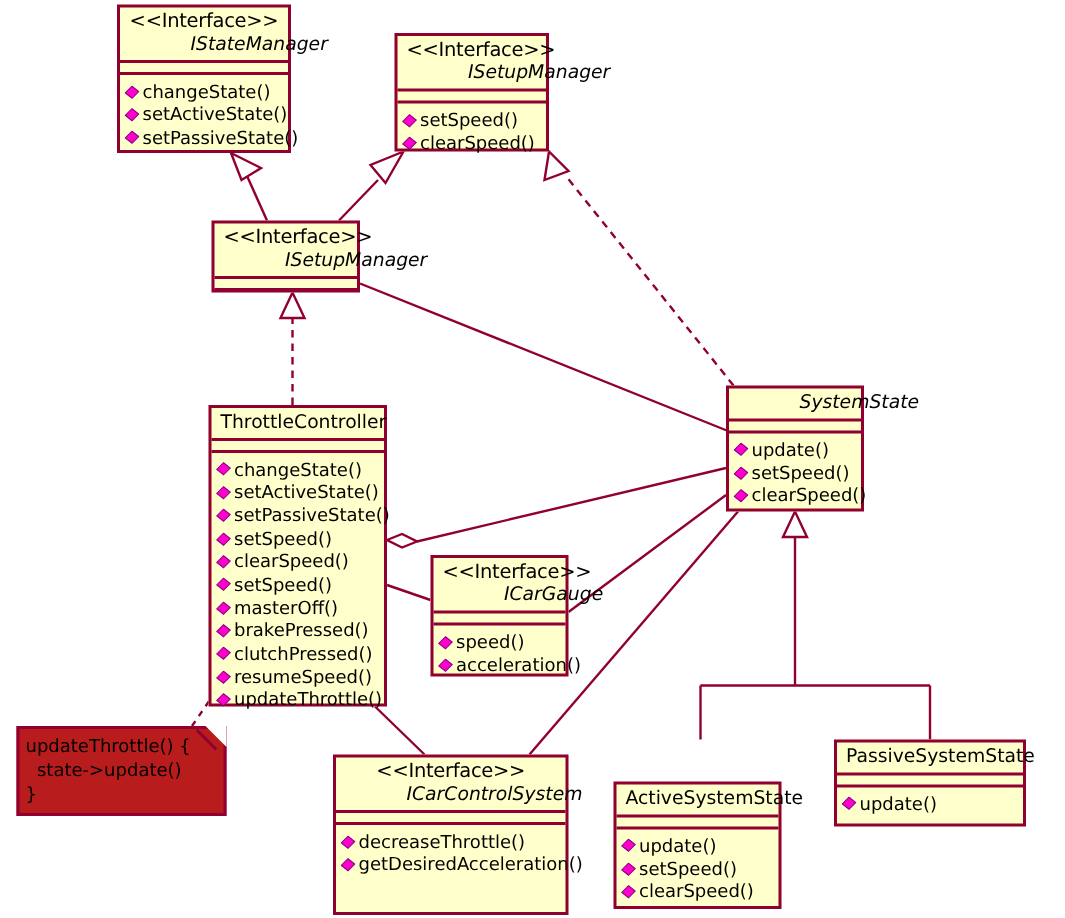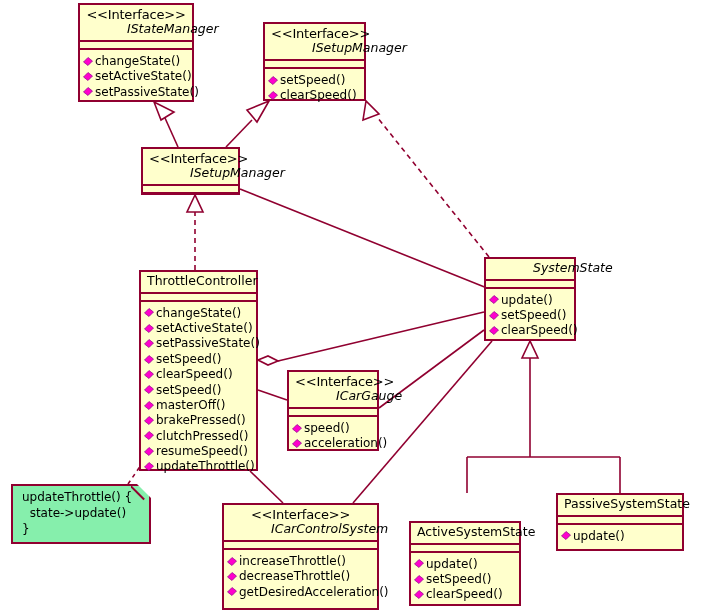--- a/index.html
+++ b/index.html
@@ -74,27 +74,27 @@
     position: relative;
     top: 0px;
   }
   .op-icon svg { display: block; }
   .op-label { }
 
   
   .uml-note {
     position: absolute;
     box-sizing: border-box;
-    background: #86efac;
+    background: #b91c1c;
     border: 2px solid #900030;
     z-index: 5;
     font-size: 12px;
     color: #000000;
     line-height: 1.35;
-    padding: 3px 9px;
+    padding: 3px 4px;
     white-space: pre;
     border-top-right-radius: 0;
   }
   .note-fold {
     position: absolute;
     right: -2px;
     top: -2px;
     width: 0;
     height: 0;
     border-left: 14px solid transparent;
@@ -428,28 +428,20 @@
         <div class="sep"></div>
         <div class="attr-compartment"></div>
         <div class="sep"></div>
         <div class="ops-compartment">
           <div class="op-row">
             <span class="op-icon">
               <svg width="10" height="10" viewBox="0 0 10 10">
                 <polygon points="5,0.5 9.5,4 5,8.5 0.5,5" fill="#ff00cc" stroke="#880088" stroke-width="0.7"></polygon>
               </svg>
             </span>
-            <span class="op-label">increaseThrottle()</span>
-          </div>
-          <div class="op-row">
-            <span class="op-icon">
-              <svg width="10" height="10" viewBox="0 0 10 10">
-                <polygon points="5,0.5 9.5,4 5,8.5 0.5,5" fill="#ff00cc" stroke="#880088" stroke-width="0.7"></polygon>
-              </svg>
-            </span>
             <span class="op-label">decreaseThrottle()</span>
           </div>
           <div class="op-row">
             <span class="op-icon">
               <svg width="10" height="10" viewBox="0 0 10 10">
                 <polygon points="5,0.5 9.5,4 5,8.5 0.5,5" fill="#ff00cc" stroke="#880088" stroke-width="0.7"></polygon>
               </svg>
             </span>
             <span class="op-label">getDesiredAcceleration()</span>
           </div>

